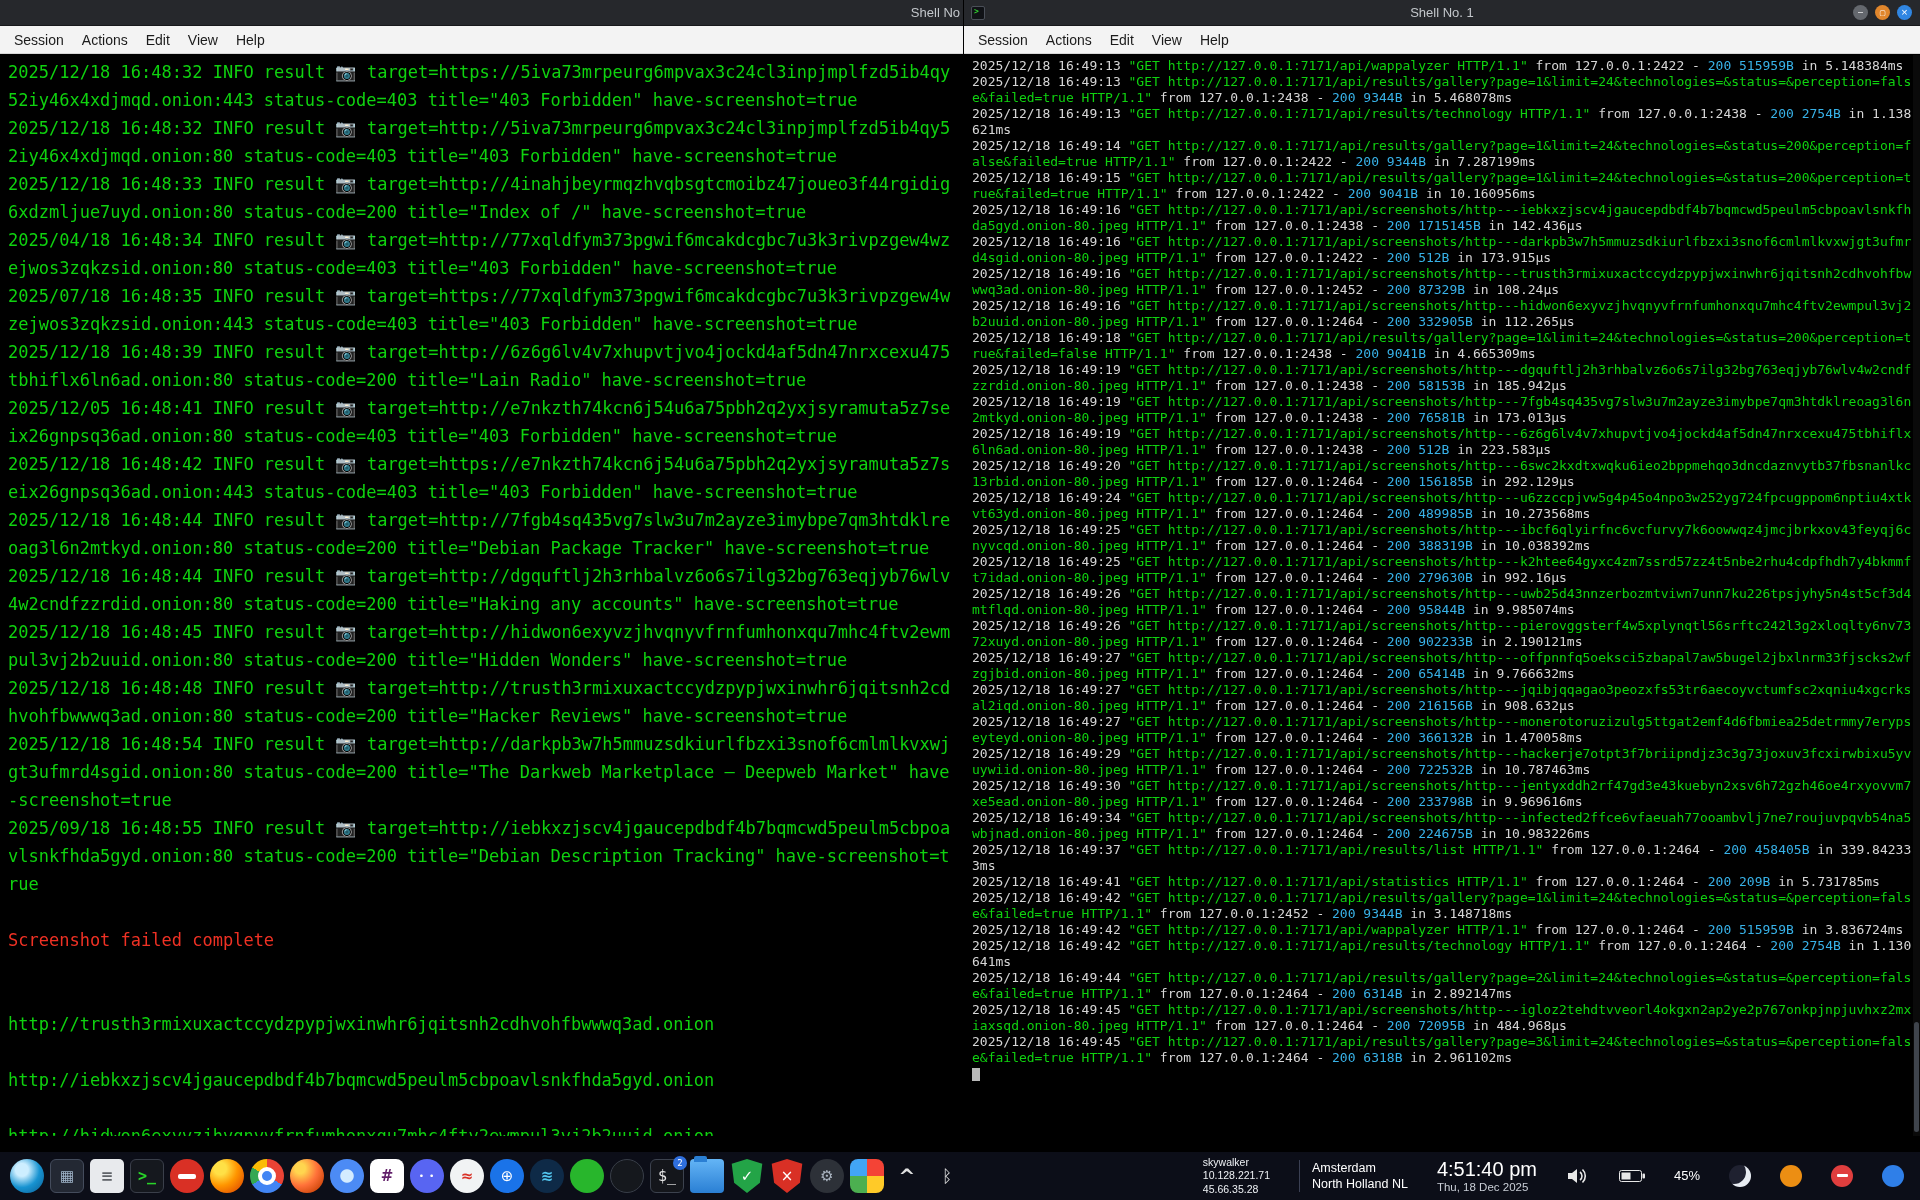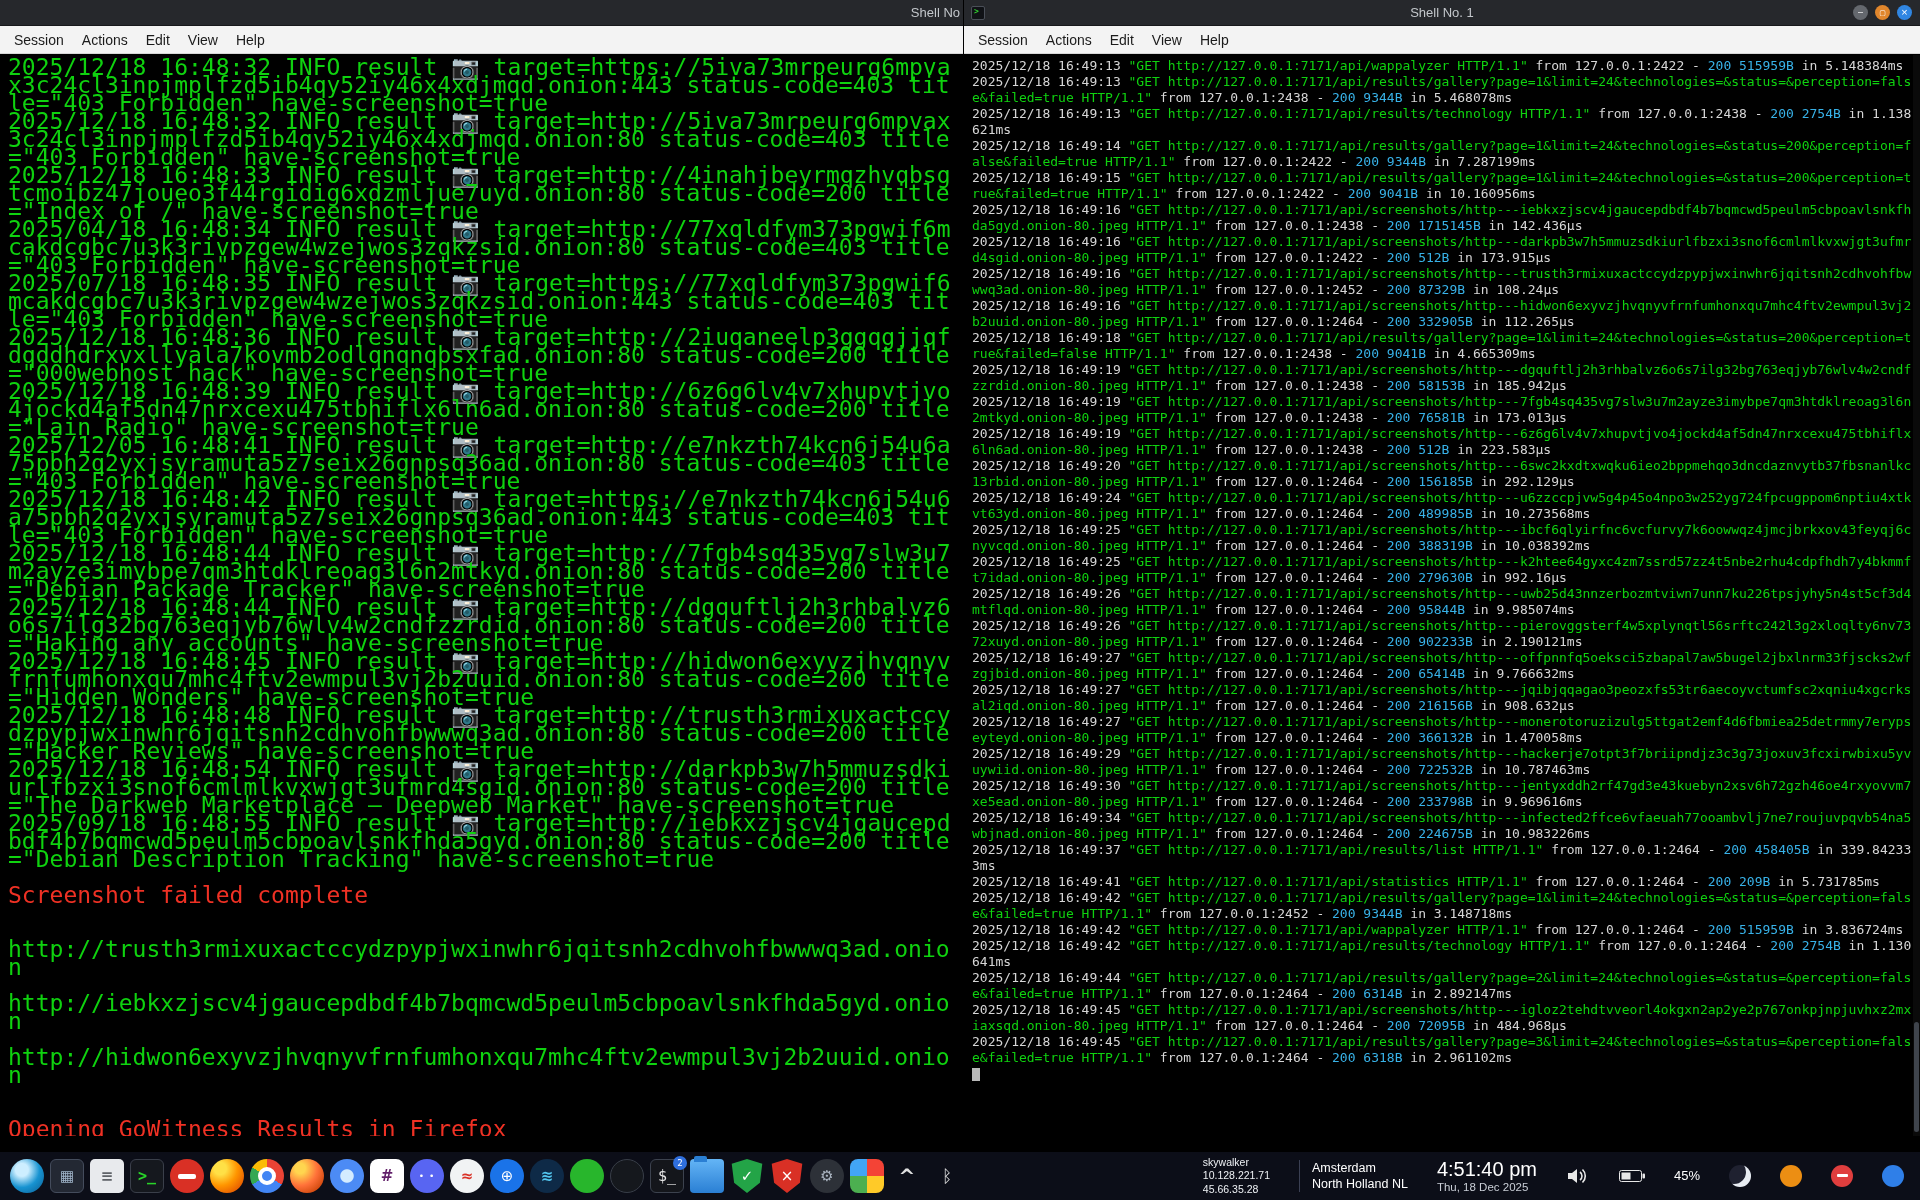--- a/index.html
+++ b/index.html
@@ -20,21 +20,21 @@
   .win-icon{width:14px;height:14px;margin-left:7px;background:#101216;border:1px solid #4a4f58;border-radius:2px;position:relative}
   .win-icon::after{content:">";position:absolute;left:2px;top:0;font:bold 8px "DejaVu Sans Mono",monospace;color:#31d431}
   .controls{position:absolute;right:8px;display:flex;gap:7px;align-items:center}
   .wbtn{width:15px;height:15px;border-radius:50%;display:flex;align-items:center;justify-content:center;font-size:9px;line-height:1;color:#fff;cursor:default}
   .wbtn.min{background:#64686e}.wbtn.min::before{content:"–"}
   .wbtn.max{background:#e0862c}.wbtn.max::before{content:"▢";font-size:7px}
   .wbtn.close{background:#3086e2}.wbtn.close::before{content:"×";font-size:11px}
   .menubar{height:28px;background:var(--menubar-bg);border-bottom:1px solid #d7d7d7;display:flex;align-items:center;padding-left:5px;flex:0 0 auto}
   .menubar span{padding:4px 9px;font-size:14px;color:#1b1b1b}
   .term{flex:1;background:var(--terminal-bg);padding:4px 8px;overflow:hidden;font-family:"DejaVu Sans Mono",monospace;position:relative}
-  .left .term{font-size:23px;line-height:18px}
+  .left .term{font-size:17px;line-height:28px}
   .right .term{font-size:13px;line-height:16px}
   .tline{white-space:pre-wrap;word-break:break-all}
   .c-green{color:var(--terminal-green)}
   .c-red{color:var(--terminal-red)}
   .c-white{color:var(--terminal-white)}
   .c-cyan{color:var(--terminal-cyan)}
   .block-cursor{display:inline-block;width:0.62em;height:1.02em;vertical-align:text-bottom}
   .green-bg{background:var(--terminal-green)}
   .white-bg{background:#b9b9b9}
   .vscroll{position:absolute;top:55px;bottom:0;right:0;width:7px;background:#0a0a0a}
@@ -107,21 +107,20 @@
       <span data-name="menu-edit">Edit</span>
       <span data-name="menu-view">View</span>
       <span data-name="menu-help">Help</span>
     </nav>
     <div class="term" id="left-term" data-name="left-terminal-output">
         <div class="tline" data-name="terminal-line"><span class="c-green" data-name="text-run">2025/12/18 16:48:32 INFO result 📷 target=https://5iva73mrpeurg6mpvax3c24cl3inpjmplfzd5ib4qy52iy46x4xdjmqd.onion:443 status-code=403 title="403 Forbidden" have-screenshot=true</span></div>
         <div class="tline" data-name="terminal-line"><span class="c-green" data-name="text-run">2025/12/18 16:48:32 INFO result 📷 target=http://5iva73mrpeurg6mpvax3c24cl3inpjmplfzd5ib4qy52iy46x4xdjmqd.onion:80 status-code=403 title="403 Forbidden" have-screenshot=true</span></div>
         <div class="tline" data-name="terminal-line"><span class="c-green" data-name="text-run">2025/12/18 16:48:33 INFO result 📷 target=http://4inahjbeyrmqzhvqbsgtcmoibz47joueo3f44rgidig6xdzmljue7uyd.onion:80 status-code=200 title="Index of /" have-screenshot=true</span></div>
         <div class="tline" data-name="terminal-line"><span class="c-green" data-name="text-run">2025/04/18 16:48:34 INFO result 📷 target=http://77xqldfym373pgwif6mcakdcgbc7u3k3rivpzgew4wzejwos3zqkzsid.onion:80 status-code=403 title="403 Forbidden" have-screenshot=true</span></div>
         <div class="tline" data-name="terminal-line"><span class="c-green" data-name="text-run">2025/07/18 16:48:35 INFO result 📷 target=https://77xqldfym373pgwif6mcakdcgbc7u3k3rivpzgew4wzejwos3zqkzsid.onion:443 status-code=403 title="403 Forbidden" have-screenshot=true</span></div>
-        <div class="tline" data-name="terminal-line"><span class="c-green" data-name="text-run">2025/12/18 16:48:36 INFO result 📷 target=http://2iuqaneelp3ggqgjjqfdqddhdrxvxllyala7kovmb2odlqnqnqbsxfad.onion:80 status-code=200 title="000webhost hack" have-screenshot=true</span></div>
         <div class="tline" data-name="terminal-line"><span class="c-green" data-name="text-run">2025/12/18 16:48:39 INFO result 📷 target=http://6z6g6lv4v7xhupvtjvo4jockd4af5dn47nrxcexu475tbhiflx6ln6ad.onion:80 status-code=200 title="Lain Radio" have-screenshot=true</span></div>
         <div class="tline" data-name="terminal-line"><span class="c-green" data-name="text-run">2025/12/05 16:48:41 INFO result 📷 target=http://e7nkzth74kcn6j54u6a75pbh2q2yxjsyramuta5z7seix26gnpsq36ad.onion:80 status-code=403 title="403 Forbidden" have-screenshot=true</span></div>
         <div class="tline" data-name="terminal-line"><span class="c-green" data-name="text-run">2025/12/18 16:48:42 INFO result 📷 target=https://e7nkzth74kcn6j54u6a75pbh2q2yxjsyramuta5z7seix26gnpsq36ad.onion:443 status-code=403 title="403 Forbidden" have-screenshot=true</span></div>
         <div class="tline" data-name="terminal-line"><span class="c-green" data-name="text-run">2025/12/18 16:48:44 INFO result 📷 target=http://7fgb4sq435vg7slw3u7m2ayze3imybpe7qm3htdklreoag3l6n2mtkyd.onion:80 status-code=200 title="Debian Package Tracker" have-screenshot=true</span></div>
         <div class="tline" data-name="terminal-line"><span class="c-green" data-name="text-run">2025/12/18 16:48:44 INFO result 📷 target=http://dgquftlj2h3rhbalvz6o6s7ilg32bg763eqjyb76wlv4w2cndfzzrdid.onion:80 status-code=200 title="Haking any accounts" have-screenshot=true</span></div>
         <div class="tline" data-name="terminal-line"><span class="c-green" data-name="text-run">2025/12/18 16:48:45 INFO result 📷 target=http://hidwon6exyvzjhvqnyvfrnfumhonxqu7mhc4ftv2ewmpul3vj2b2uuid.onion:80 status-code=200 title="Hidden Wonders" have-screenshot=true</span></div>
         <div class="tline" data-name="terminal-line"><span class="c-green" data-name="text-run">2025/12/18 16:48:48 INFO result 📷 target=http://trusth3rmixuxactccydzpypjwxinwhr6jqitsnh2cdhvohfbwwwq3ad.onion:80 status-code=200 title="Hacker Reviews" have-screenshot=true</span></div>
         <div class="tline" data-name="terminal-line"><span class="c-green" data-name="text-run">2025/12/18 16:48:54 INFO result 📷 target=http://darkpb3w7h5mmuzsdkiurlfbzxi3snof6cmlmlkvxwjgt3ufmrd4sgid.onion:80 status-code=200 title="The Darkweb Marketplace — Deepweb Market" have-screenshot=true</span></div>
         <div class="tline" data-name="terminal-line"><span class="c-green" data-name="text-run">2025/09/18 16:48:55 INFO result 📷 target=http://iebkxzjscv4jgaucepdbdf4b7bqmcwd5peulm5cbpoavlsnkfhda5gyd.onion:80 status-code=200 title="Debian Description Tracking" have-screenshot=true</span></div>
         <div class="tline" data-name="terminal-line"><span class="c-green" data-name="text-run"> </span></div>

